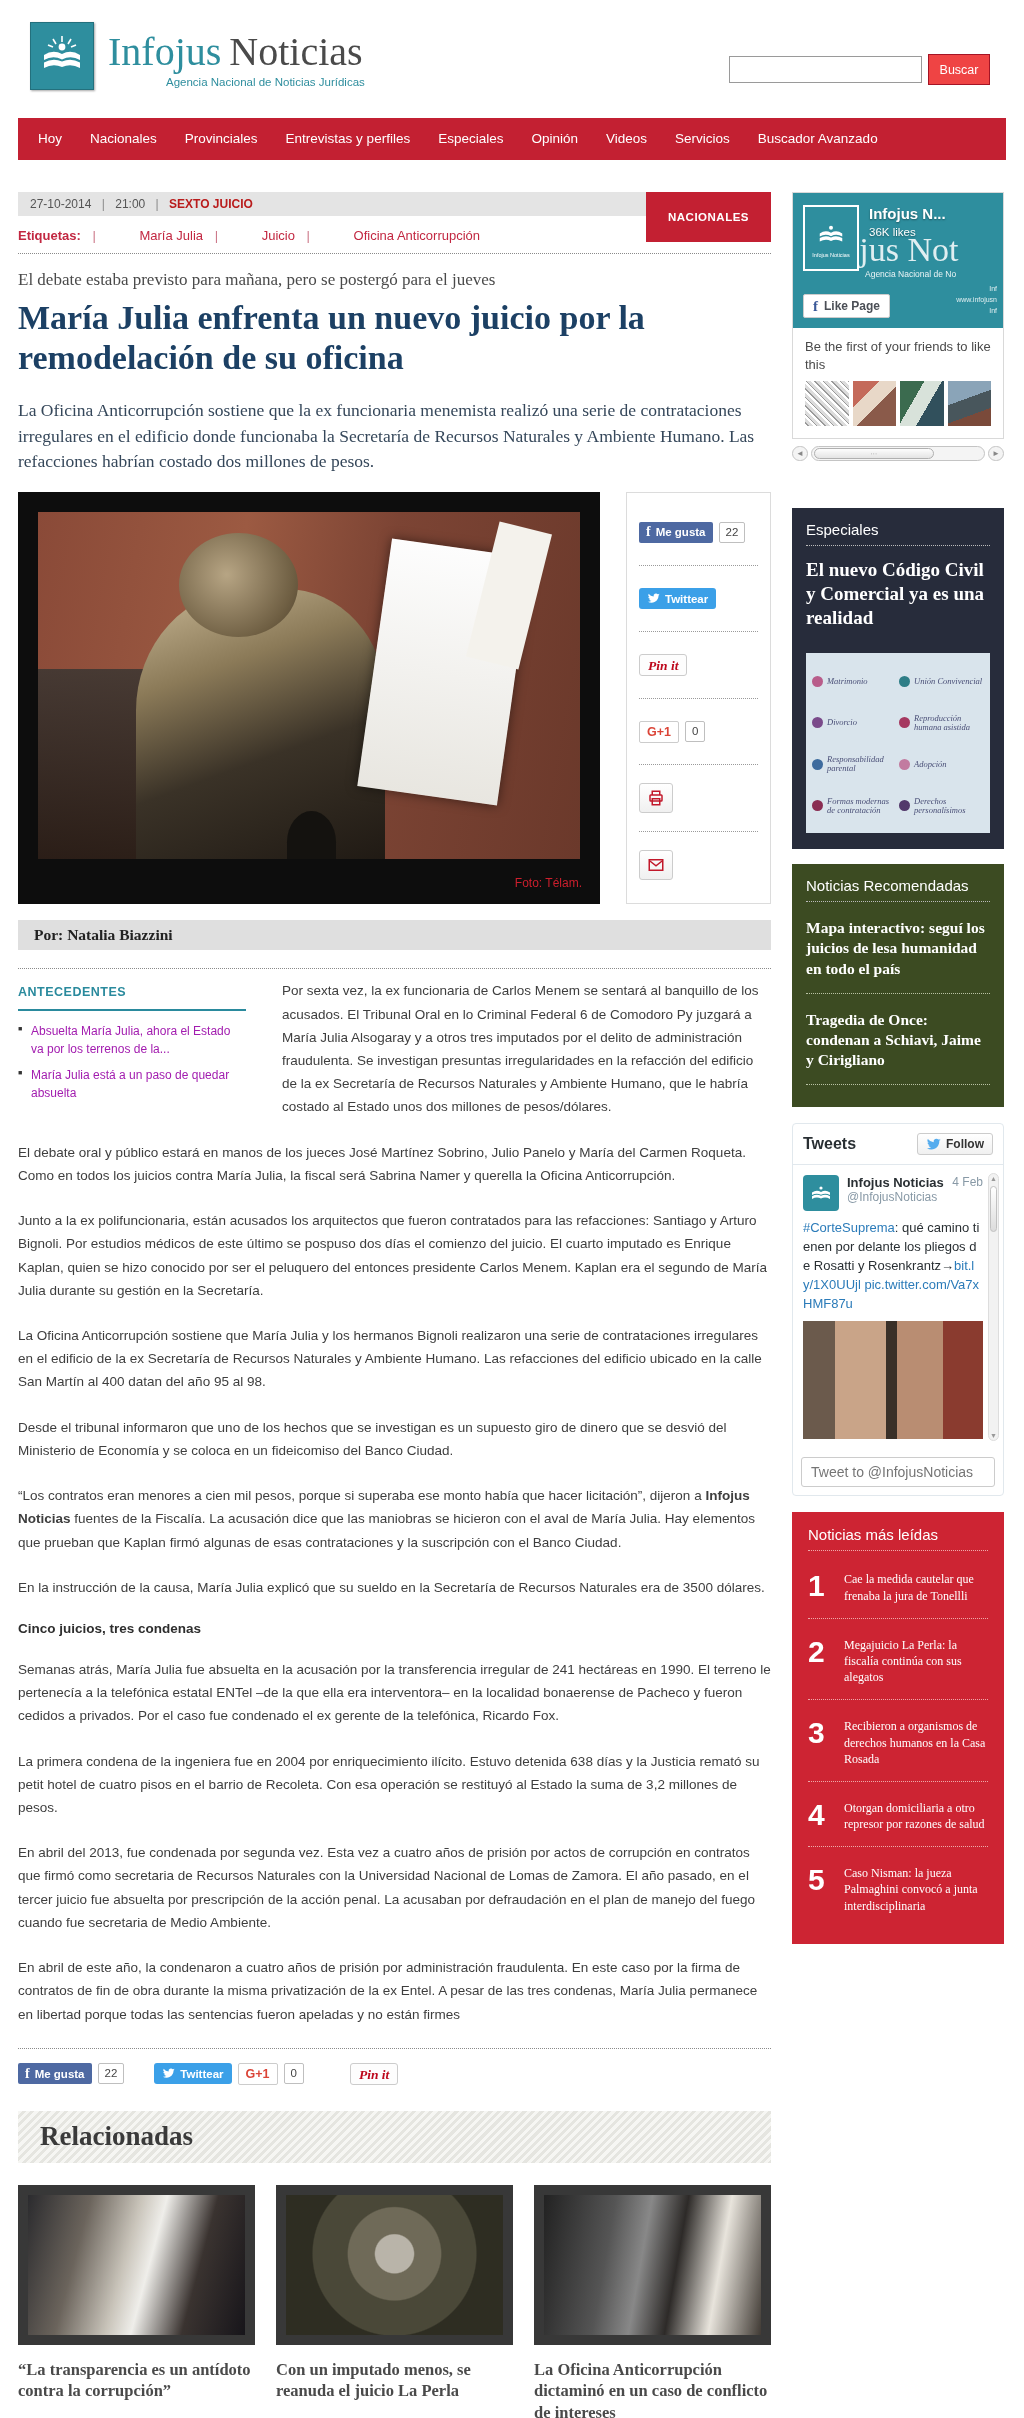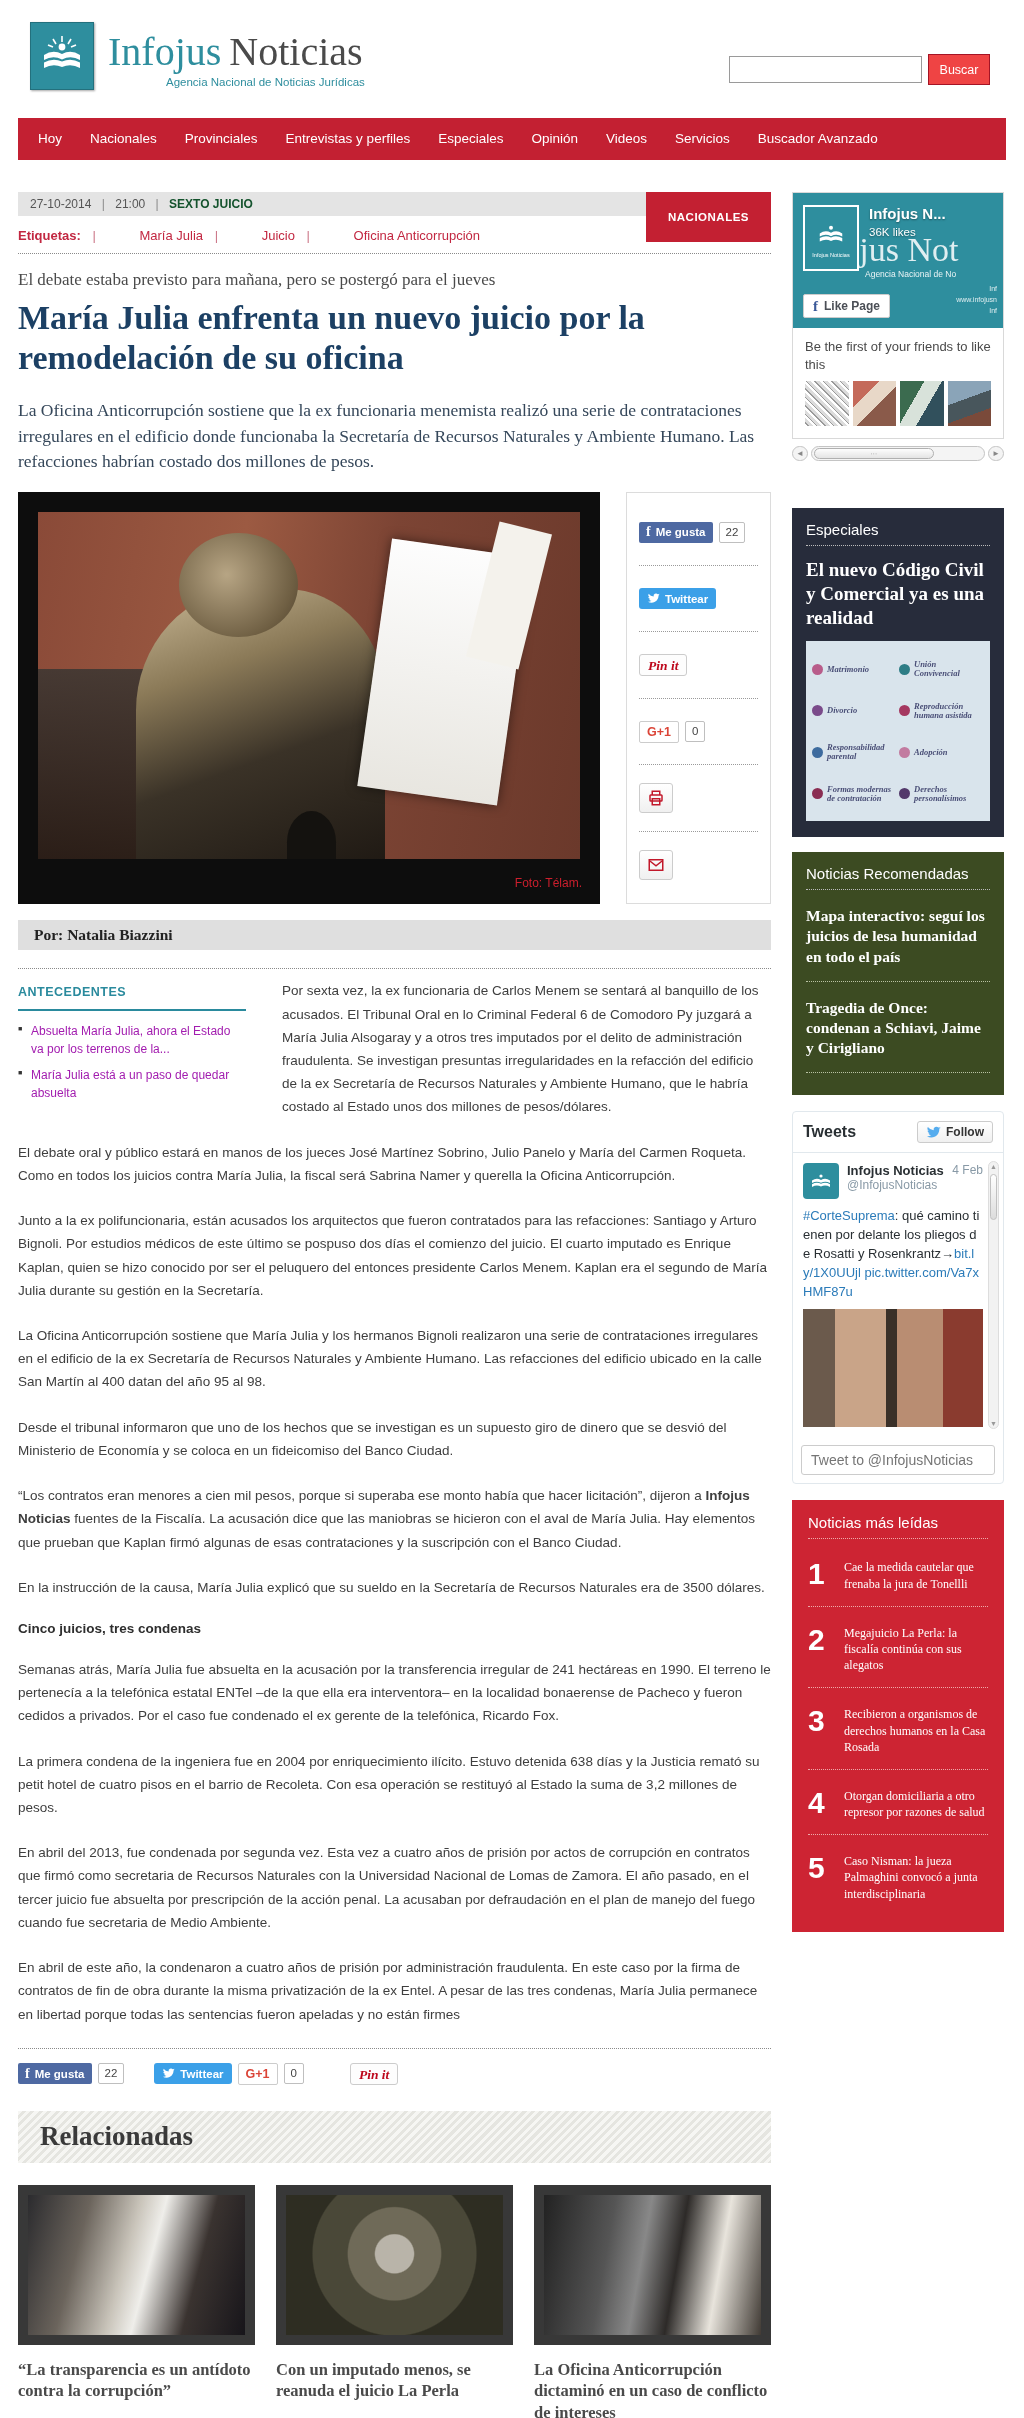--- a/index.html
+++ b/index.html
@@ -26,21 +26,21 @@
 
   
   .content { display:flex; padding:0 20px 0 18px; margin-top:32px; gap:21px; align-items:flex-start; }
   .main { width:753px; flex:0 0 753px; }
   .sidebar { flex:1; min-width:0; }
 
   .dotted { border:none; border-top:1px dotted #8a8a8a; margin:10px 0; }
 
   
   .meta-bar { position:relative; background:#e4e4e4; height:24px; line-height:24px; padding-left:12px; font-size:12px; color:#555; }
-  .meta-bar .lbl { font-weight:bold; color:#14532d; }
+  .meta-bar .lbl { font-weight:bold; color:#b91c1c; }
   .meta-sep { color:#8a8a8a; margin:0 7px; }
   .badge { position:absolute; right:0; top:0; height:50px; line-height:50px; background:#c32032; color:#fff; font-size:11.5px; font-weight:bold; letter-spacing:.5px; padding:0 22px; }
 
   
   .tags { margin:12px 0 4px; font-size:13px; }
   .tags .tlabel { color:#c22741; font-weight:bold; }
   .tags a { color:#c22741; text-decoration:none;padding-left:32px; }
   .tags .tsep { color:#c78; margin:0 8px; }
 
   .kicker { font-family:"Liberation Serif", serif; font-size:17px; color:#4a4a4a; margin:16px 0 8px; }
@@ -132,22 +132,22 @@
   .fr3 { background:linear-gradient(120deg,#3b6b4f 0 35%,#d8e2da 35% 60%,#31505c 60%); }
   .fr4 { background:linear-gradient(160deg,#8aa4b8 0 40%,#48565c 40% 70%,#7a4a3a 70%); }
   .hscroll { margin-top:6px; height:17px; display:flex; align-items:center; gap:3px; }
   .hs-arrow { font-size:8px; color:#888; border:1px solid #c4c4c4; border-radius:8px; background:#f4f4f4; width:16px; height:15px; text-align:center; line-height:13px; cursor:pointer; }
   .hs-track { flex:1; height:15px; border:1px solid #c4c4c4; border-radius:8px; background:#f4f4f4; position:relative; cursor:pointer; }
   .hs-thumb { position:absolute; left:2px; top:1px; width:70%; height:11px; border:1px solid #b0b0b0; border-radius:7px; background:linear-gradient(#fdfdfd,#e4e4e4); text-align:center; line-height:9px; font-size:7px; color:#999; letter-spacing:1px; }
 
   .widget { margin-top:46px; }
   .w-dark { background:#272c3b; padding:13px 14px 16px; }
   .w-label { color:#fff; font-size:15px; padding-bottom:7px; border-bottom:1px dotted #bbb; margin-bottom:12px; }
-  .w-title { font-family:"Liberation Serif", serif; font-weight:bold; font-size:19px; line-height:1.25; color:#fff; margin-bottom:12px; }
-  .illus { background:#d9e4ec; height:180px; padding:8px 6px; display:grid; grid-template-columns:1fr 1fr; grid-auto-rows:1fr; gap:2px;font-weight:bold; }
+  .w-title { font-family:"Liberation Serif", serif; font-weight:bold; font-size:19px; line-height:1.25; color:#fff; margin-bottom:24px; }
+  .illus { background:#d9e4ec; height:180px; padding:8px 6px; display:grid; grid-template-columns:1fr 1fr; grid-auto-rows:1fr; gap:2px; }
   .illus .cell { display:flex; align-items:center; gap:4px; }
   .illus .dot { width:11px; height:11px; border-radius:50%; flex:0 0 11px; }
   .illus .cell span.lab { font-family:"Liberation Serif", serif; font-style:italic; font-size:8.5px; color:#4a4f77; line-height:1.05; }
 
   .w-olive { background:#3c4b22; padding:13px 14px 10px; margin-top:15px; }
   .w-olive .item { font-family:"Liberation Serif", serif; font-weight:bold; font-size:15.5px; line-height:1.3; color:#fff; padding:4px 0 14px; border-bottom:1px dotted #b9c2a4; margin-bottom:12px; cursor:pointer; }
 
   .tweets { border:1px solid #e1e8ed; border-radius:4px; background:#fff; margin-top:16px; }
   .tw-head { display:flex; justify-content:space-between; align-items:center; padding:9px 10px; border-bottom:1px solid #e1e8ed; }
   .tw-head h3 { font-size:16px; color:#292f33; }

